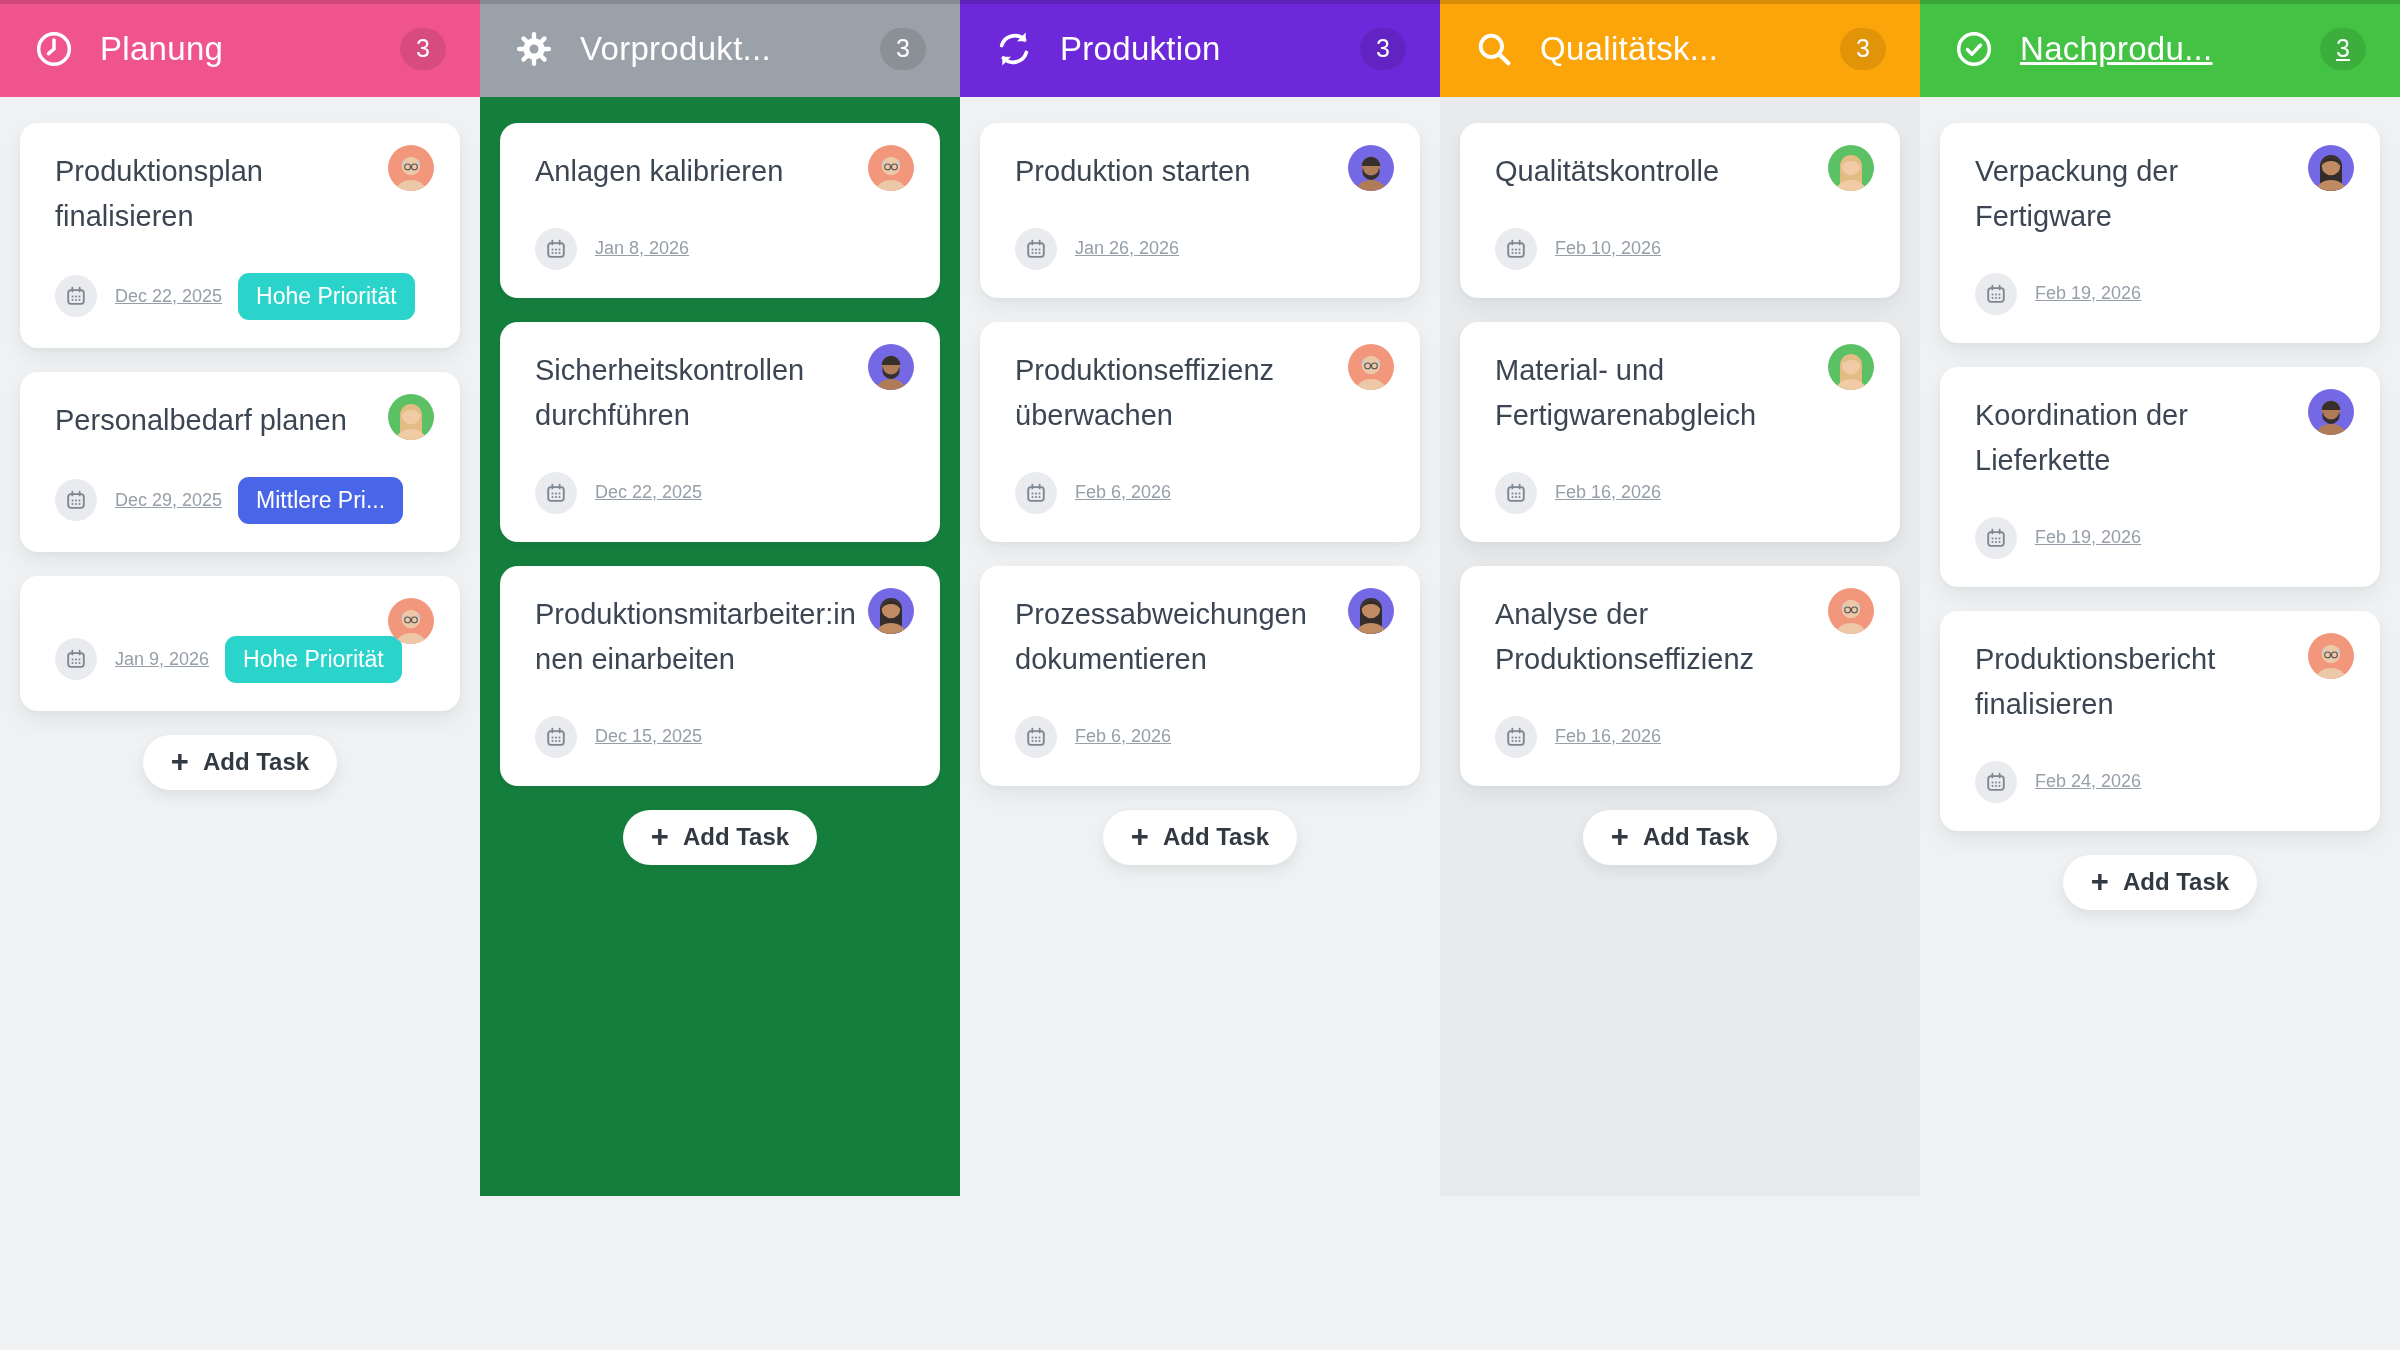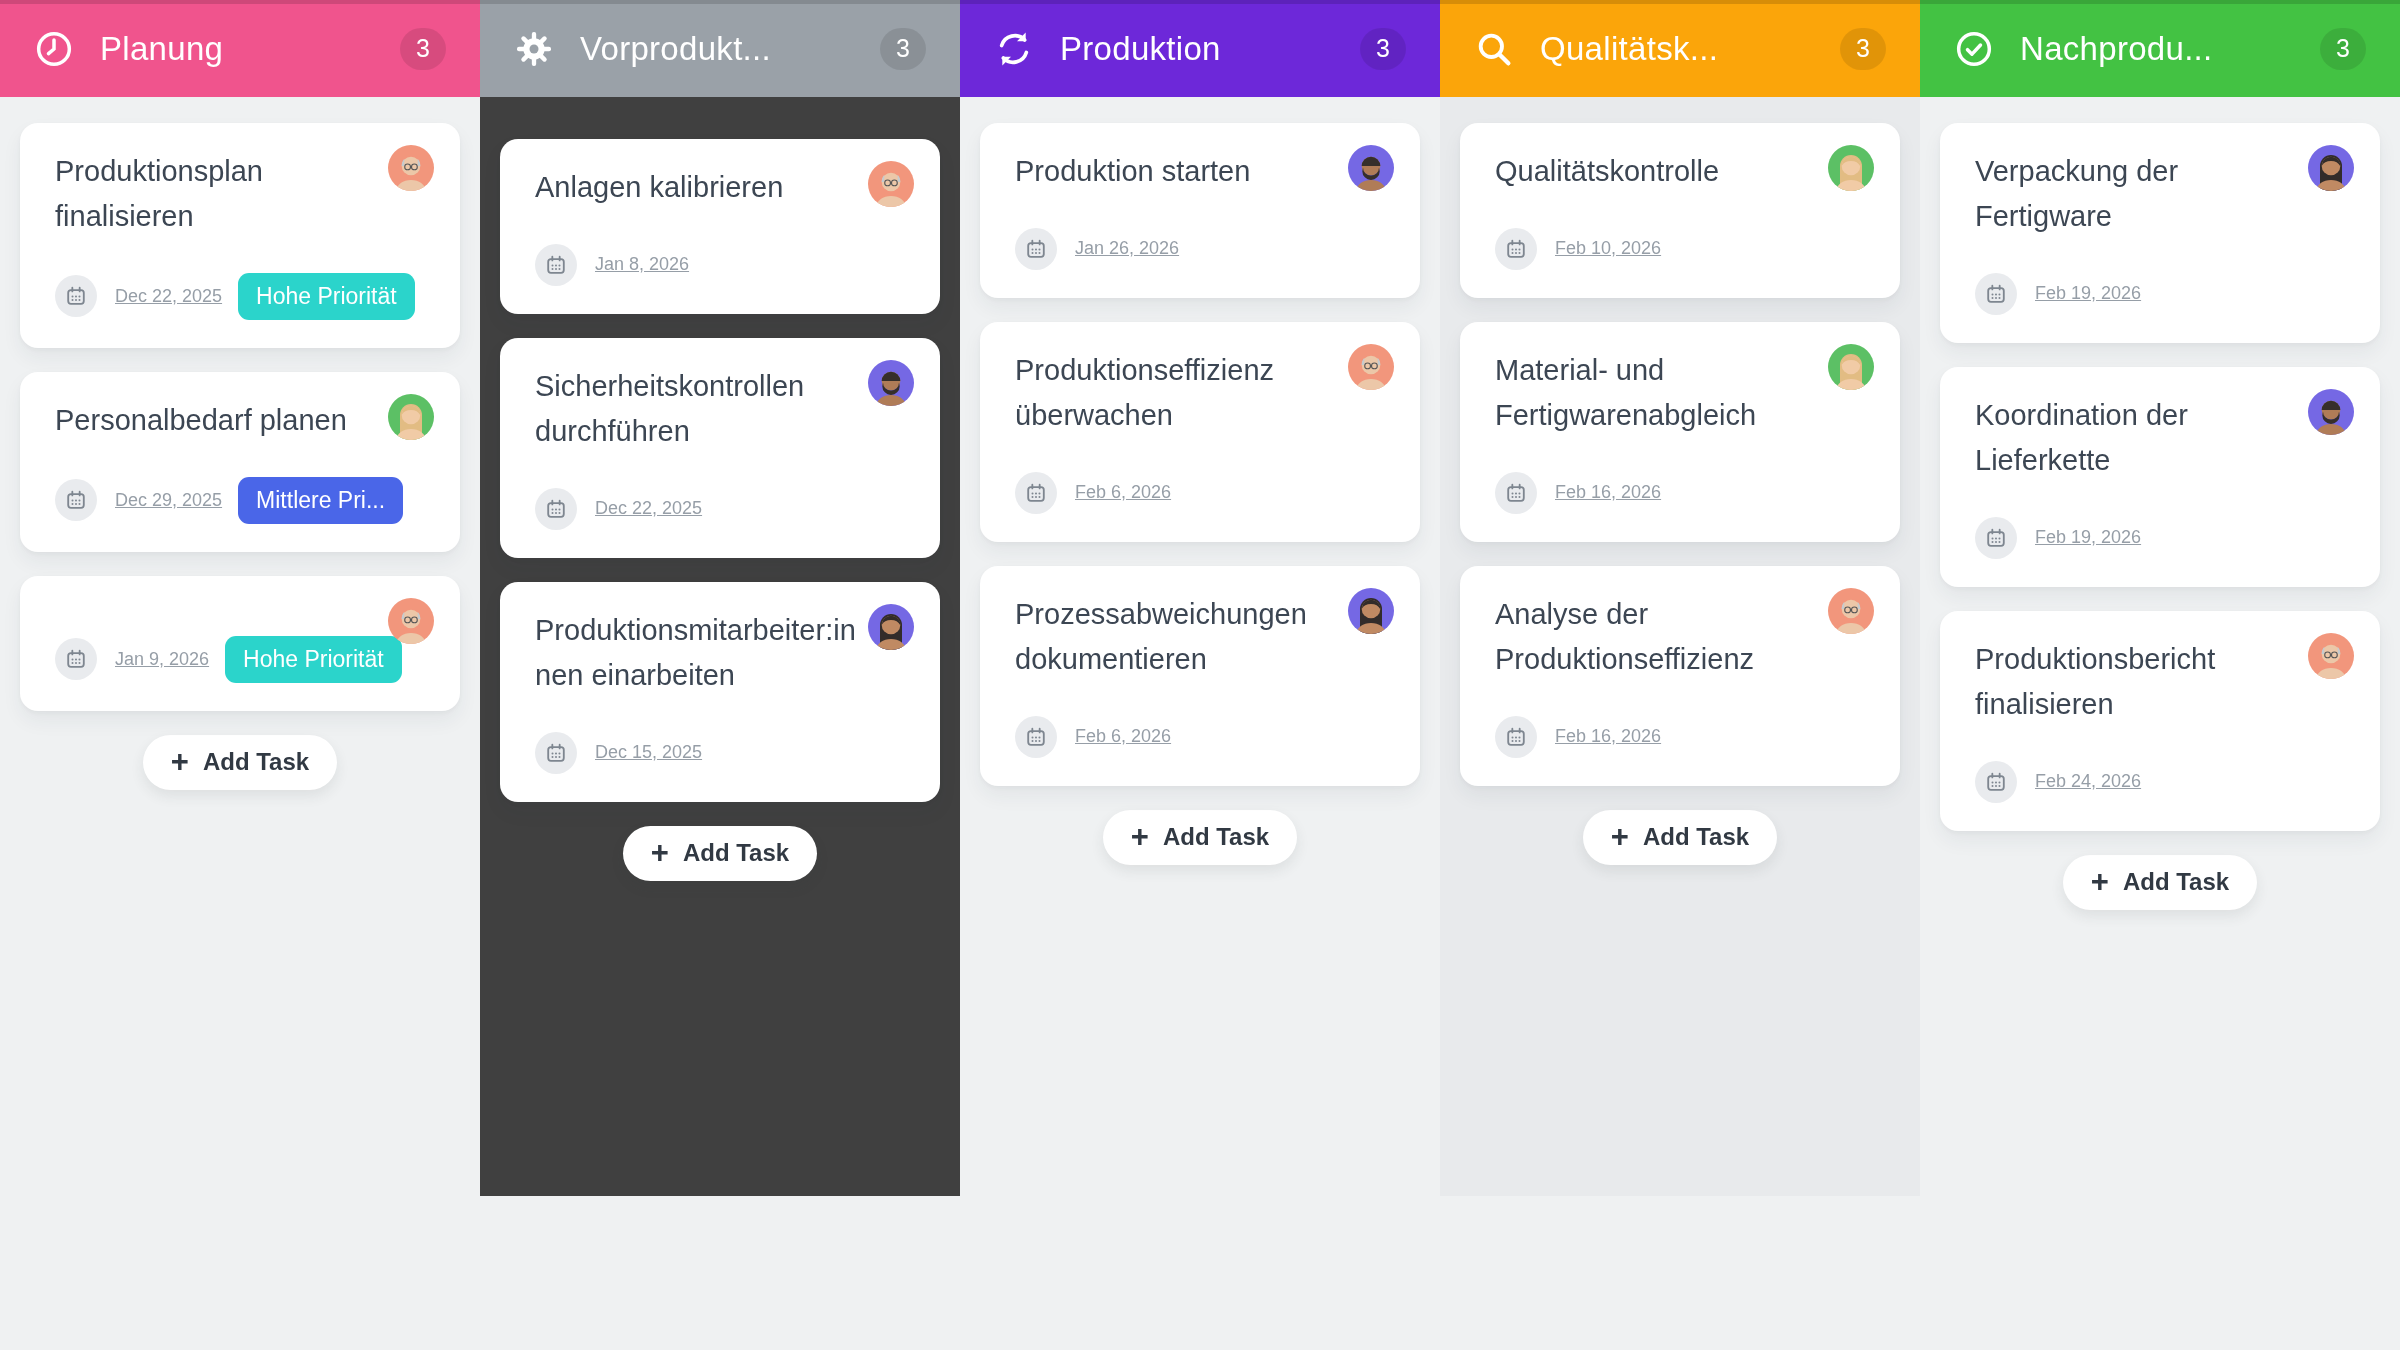--- a/index.html
+++ b/index.html
@@ -202,21 +202,21 @@
 </div>
       <div class="add-task-row">
         <button class="add-task">
           <span class="plus-glyph">+</span>
           <span class="add-task-label">Add Task</span>
         </button>
       </div>
     </div>
   </section>
 
-  <section class="column" style="background: #404040; gap: 16px;">
+  <section class="column" style="background: #15803d;">
     <header class="column-header" style="background: rgb(154, 161, 168);">
       <span class="header-icon">
           <svg viewBox="0 0 24 24" width="40" height="40">
     <g fill="#ffffff">
       <rect x="10.7" y="1.8" width="2.6" height="20.4" rx="1.2"></rect>
       <rect x="10.7" y="1.8" width="2.6" height="20.4" rx="1.2" transform="rotate(45 12 12)"></rect>
       <rect x="10.7" y="1.8" width="2.6" height="20.4" rx="1.2" transform="rotate(90 12 12)"></rect>
       <rect x="10.7" y="1.8" width="2.6" height="20.4" rx="1.2" transform="rotate(135 12 12)"></rect>
       <circle cx="12" cy="12" r="6.4"></circle>
     </g>
@@ -634,21 +634,21 @@
       <div class="add-task-row">
         <button class="add-task">
           <span class="plus-glyph">+</span>
           <span class="add-task-label">Add Task</span>
         </button>
       </div>
     </div>
   </section>
 
   <section class="column" style="background: rgb(239, 241, 242);">
-    <header class="column-header" style="background: rgb(67, 194, 67);">
+    <header class="column-header" style="background: rgb(67, 194, 67); text-decoration: underline;">
       <span class="header-icon">
           <svg viewBox="0 0 24 24" width="40" height="40" fill="none">
     <circle cx="12" cy="12" r="9.2" stroke="#fff" stroke-width="2.1"></circle>
     <path d="M8.1 12.4l2.7 2.7 5.1-5.5" stroke="#fff" stroke-width="2.1" stroke-linecap="round" stroke-linejoin="round"></path>
           </svg>
         </span>
       <span class="column-title">Nachprodu...</span>
       <span class="count-badge">3</span>
     </header>
     <div class="column-body">

